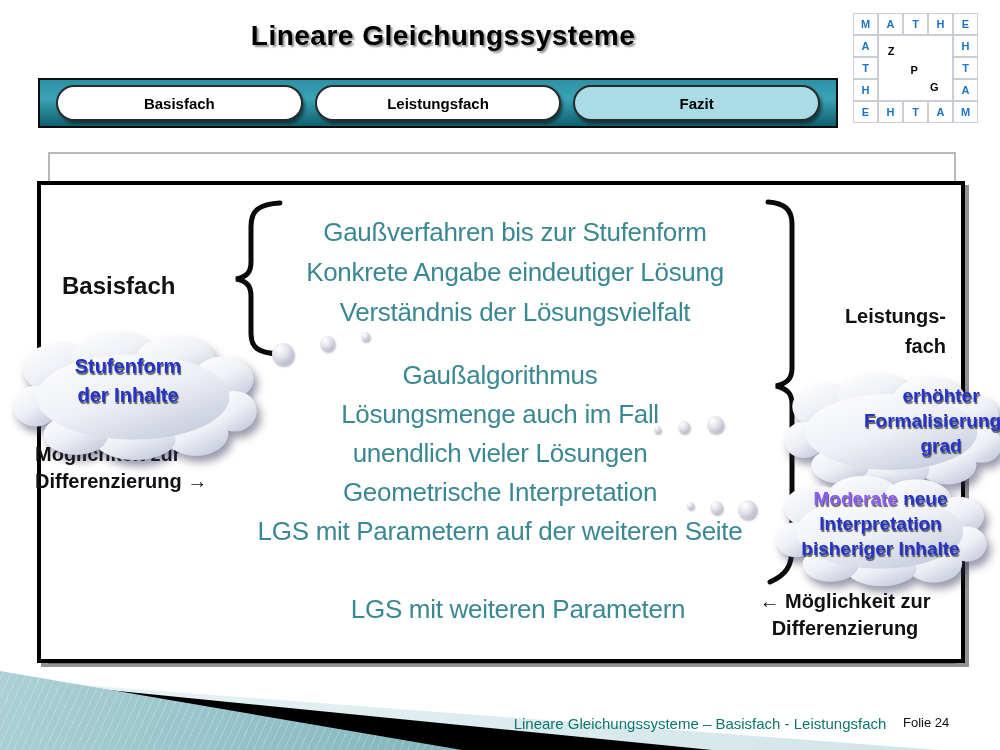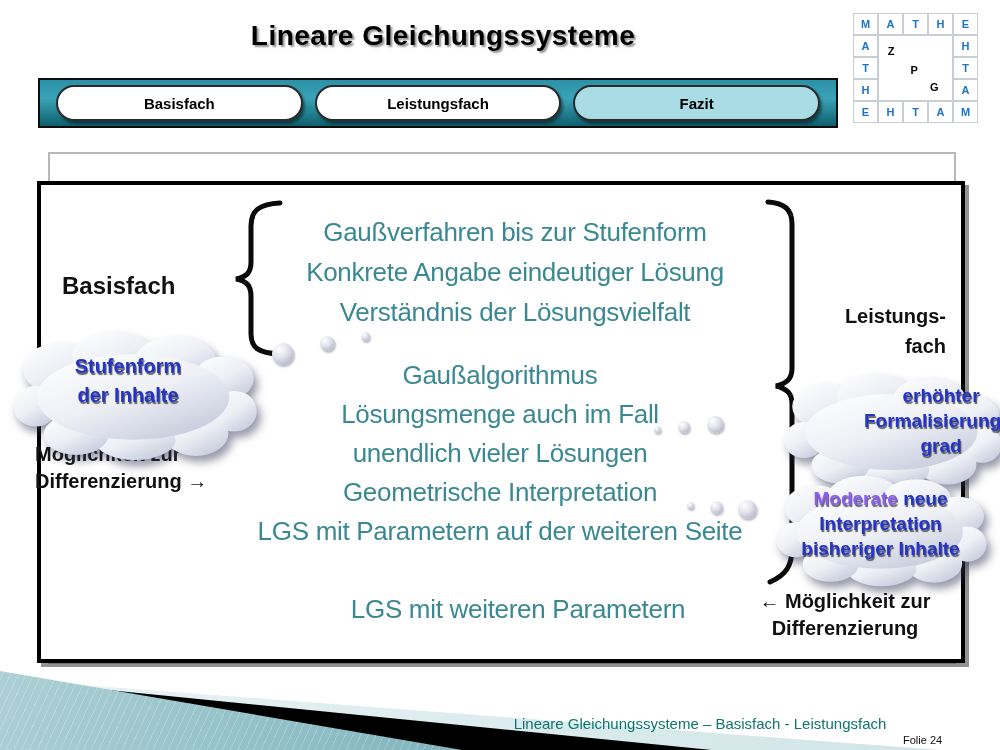--- a/index.html
+++ b/index.html
@@ -72,21 +72,21 @@
   .wedge{position:absolute;left:0;top:0;width:1000px;height:750px;pointer-events:none;}
   .wedge-light{clip-path:polygon(55px 683px,940px 750px,430px 750px);
      background:linear-gradient(105deg,#eef6f7,#cfe4e7);}
   .wedge-black{clip-path:polygon(58px 685px,712px 750px,443px 750px);background:#000;}
   .wedge-teal{clip-path:polygon(0 671px,462px 750px,0 750px);
      background:repeating-linear-gradient(115deg,rgba(255,255,255,.22) 0 1px,rgba(255,255,255,0) 1px 7px),
                 linear-gradient(110deg,#c2dde1 0%,#8fbec6 45%,#55929c 100%);}
 
   
   .footer-text{position:absolute;left:500px;top:715px;width:400px;text-align:center;font-size:15px;color:#0f766e;}
-  .footer-page{position:absolute;left:903px;top:715px;font-size:11px;color:#101010;margin-top:19px;}
+  .footer-page{position:absolute;left:903px;top:715px;font-size:13px;color:#101010;}
 </style>
 </head>
 <body>
 
 <div id="slide" data-name="slide">
 
   <svg width="0" height="0" style="position:absolute" aria-hidden="true">
     <defs>
       <linearGradient id="cloudGrad" x1="0" y1="0" x2="0.75" y2="1">
         <stop offset="0" stop-color="#ffffff"></stop>

